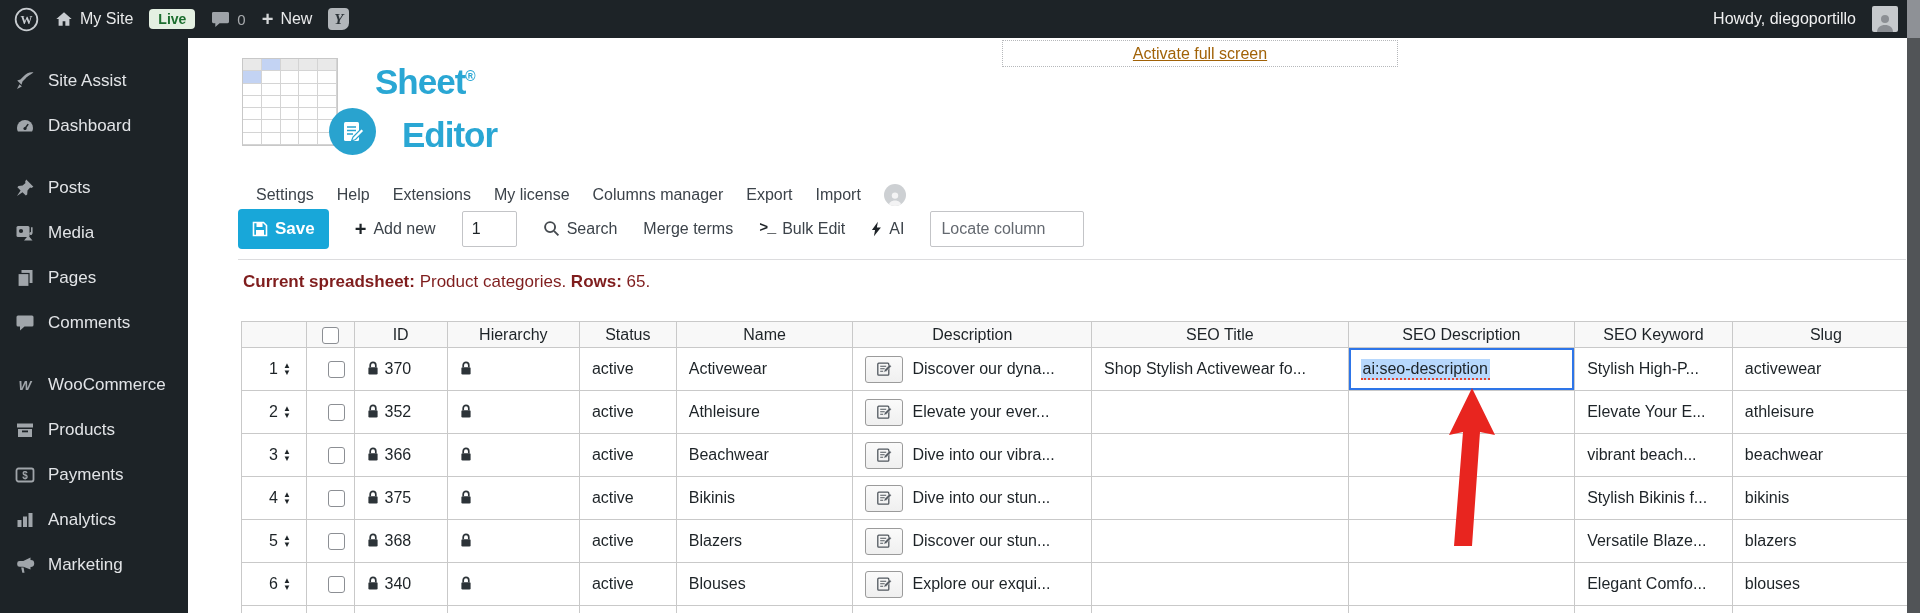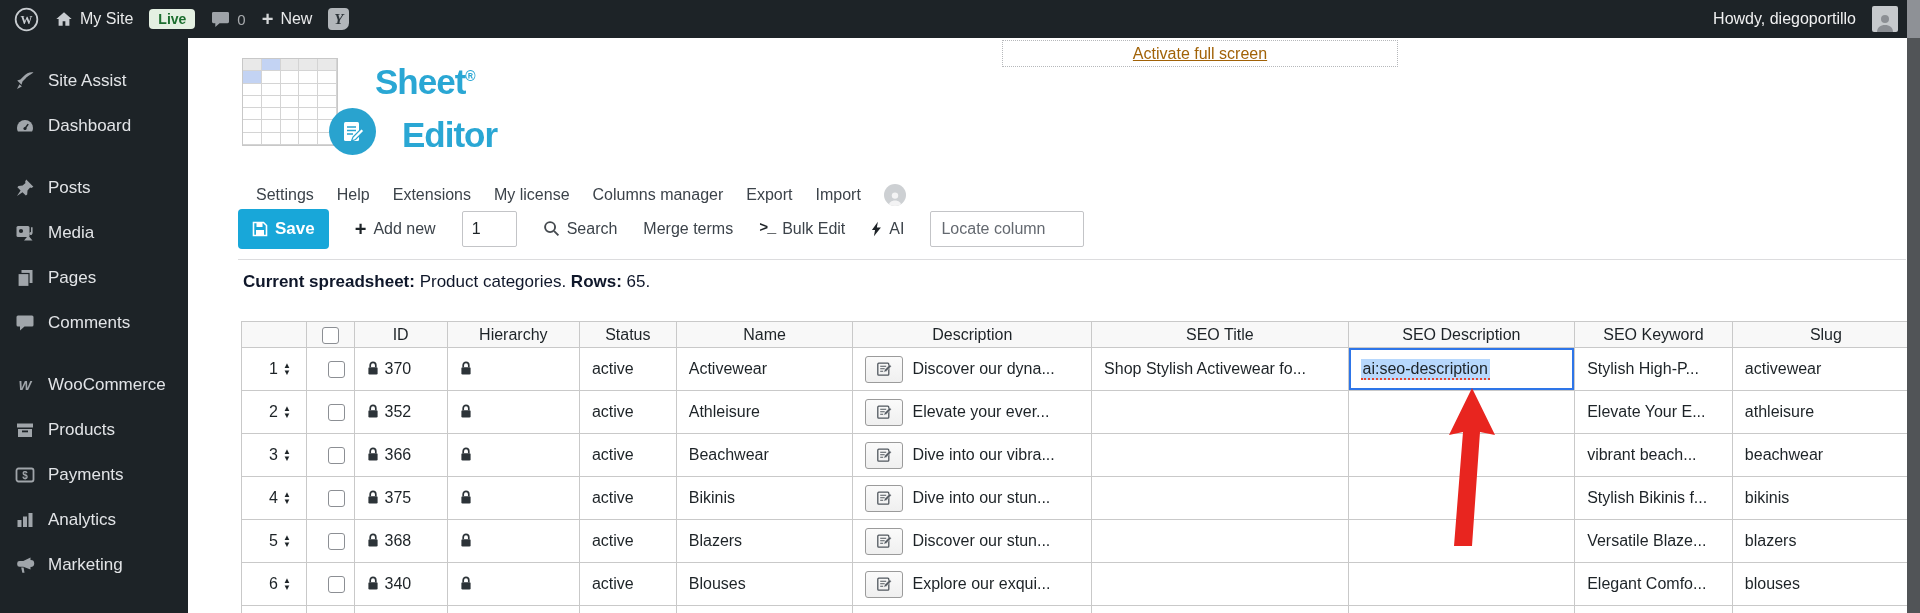--- a/index.html
+++ b/index.html
@@ -76,21 +76,21 @@
     padding:0 9px; font-size:16px; color:#1d2327; font-family:"Liberation Sans", sans-serif; }
   .bulkedit-glyph { font-family:"Liberation Mono", monospace; font-weight:700;
     font-size:15px; color:#1d2327; letter-spacing:-1px; }
   .locate-input { width:154px; height:36px; border:1px solid #c3c4c7; border-radius:2px;
     padding:0 10px; font-size:16px; color:#1d2327; font-family:"Liberation Sans", sans-serif; }
   .locate-input::placeholder { color:#646970; opacity:1; }
 
   .divider { position:absolute; left:30px; top:221px; width:1668px; height:0;
     border-top:1px solid #dcdcde; }
 
-  .sheet-info { position:absolute; left:35px; top:234px; font-size:17px; color:#0f172a; }
+  .sheet-info { position:absolute; left:35px; top:234px; font-size:17px; color:#7f1d1d; }
   .sheet-info b { font-weight:700; }
 
   
   .grid-wrap { position:absolute; left:33px; top:283px; }
   table.grid { border-collapse:collapse; table-layout:fixed; background:#fff; }
   table.grid th, table.grid td { border:1px solid #c9c9c9; font-size:16px; color:#1d2327;
     white-space:nowrap; overflow:hidden; font-weight:400; }
   table.grid th { height:26px; background:#f8f8f8; text-align:center; padding:0 6px; }
   table.grid td { height:43px; padding:0 0 0 12px; background:#fff; vertical-align:middle; }
   td.rownum-cell { background:#f8f8f8; padding:0; text-align:center; }

